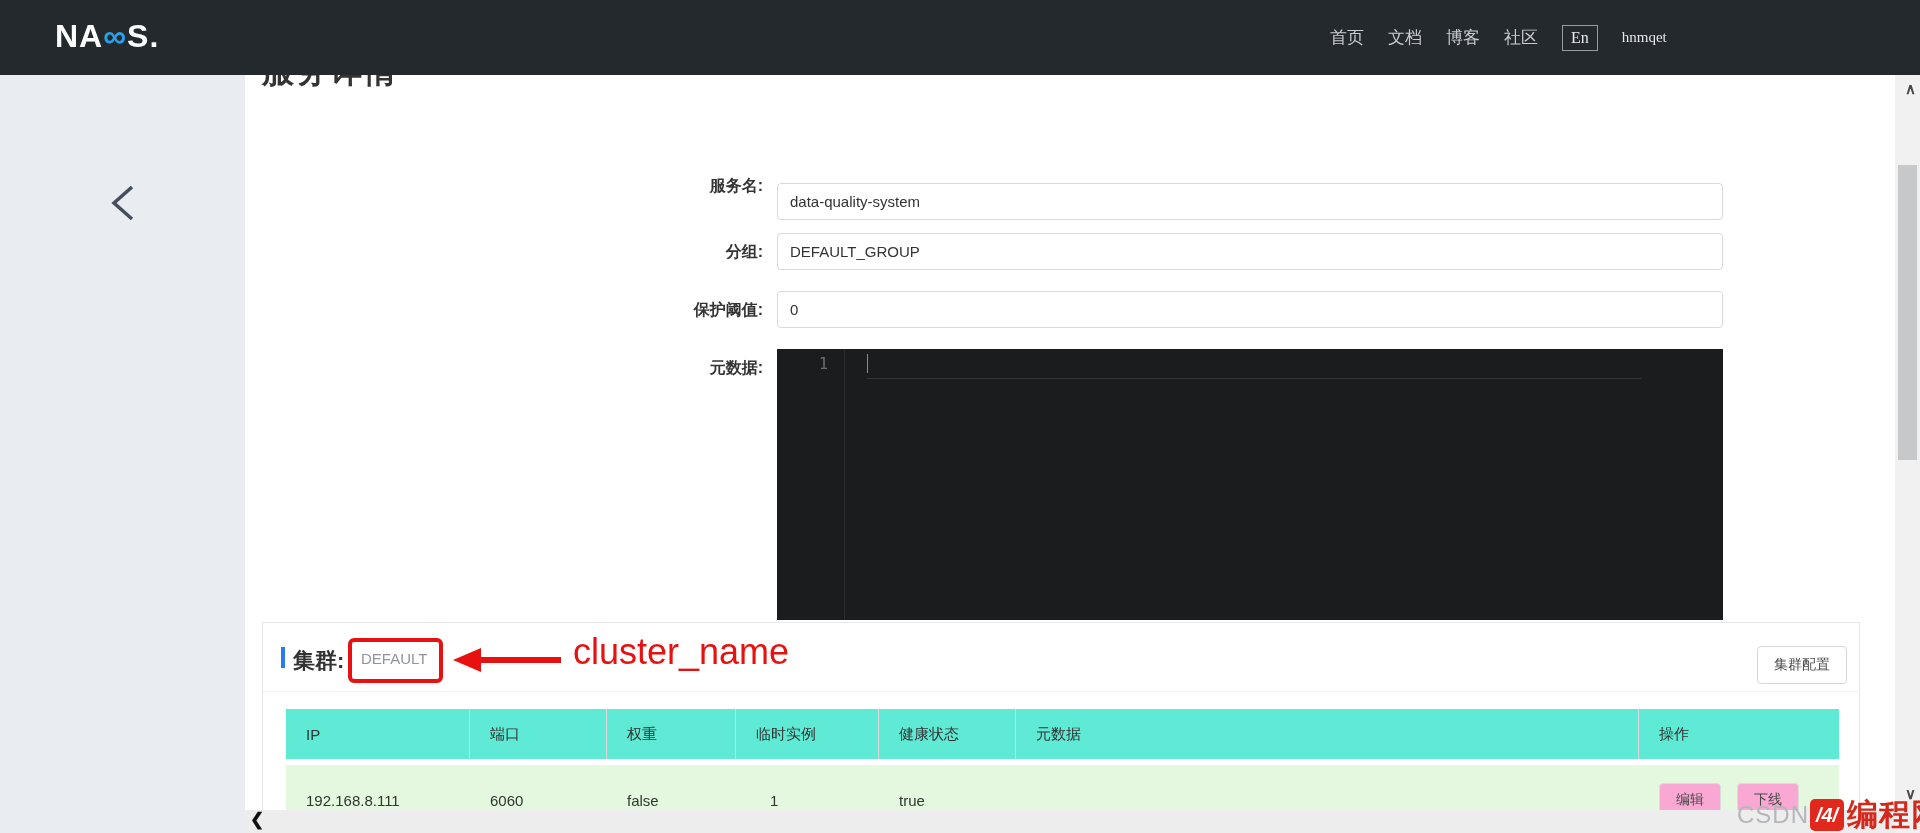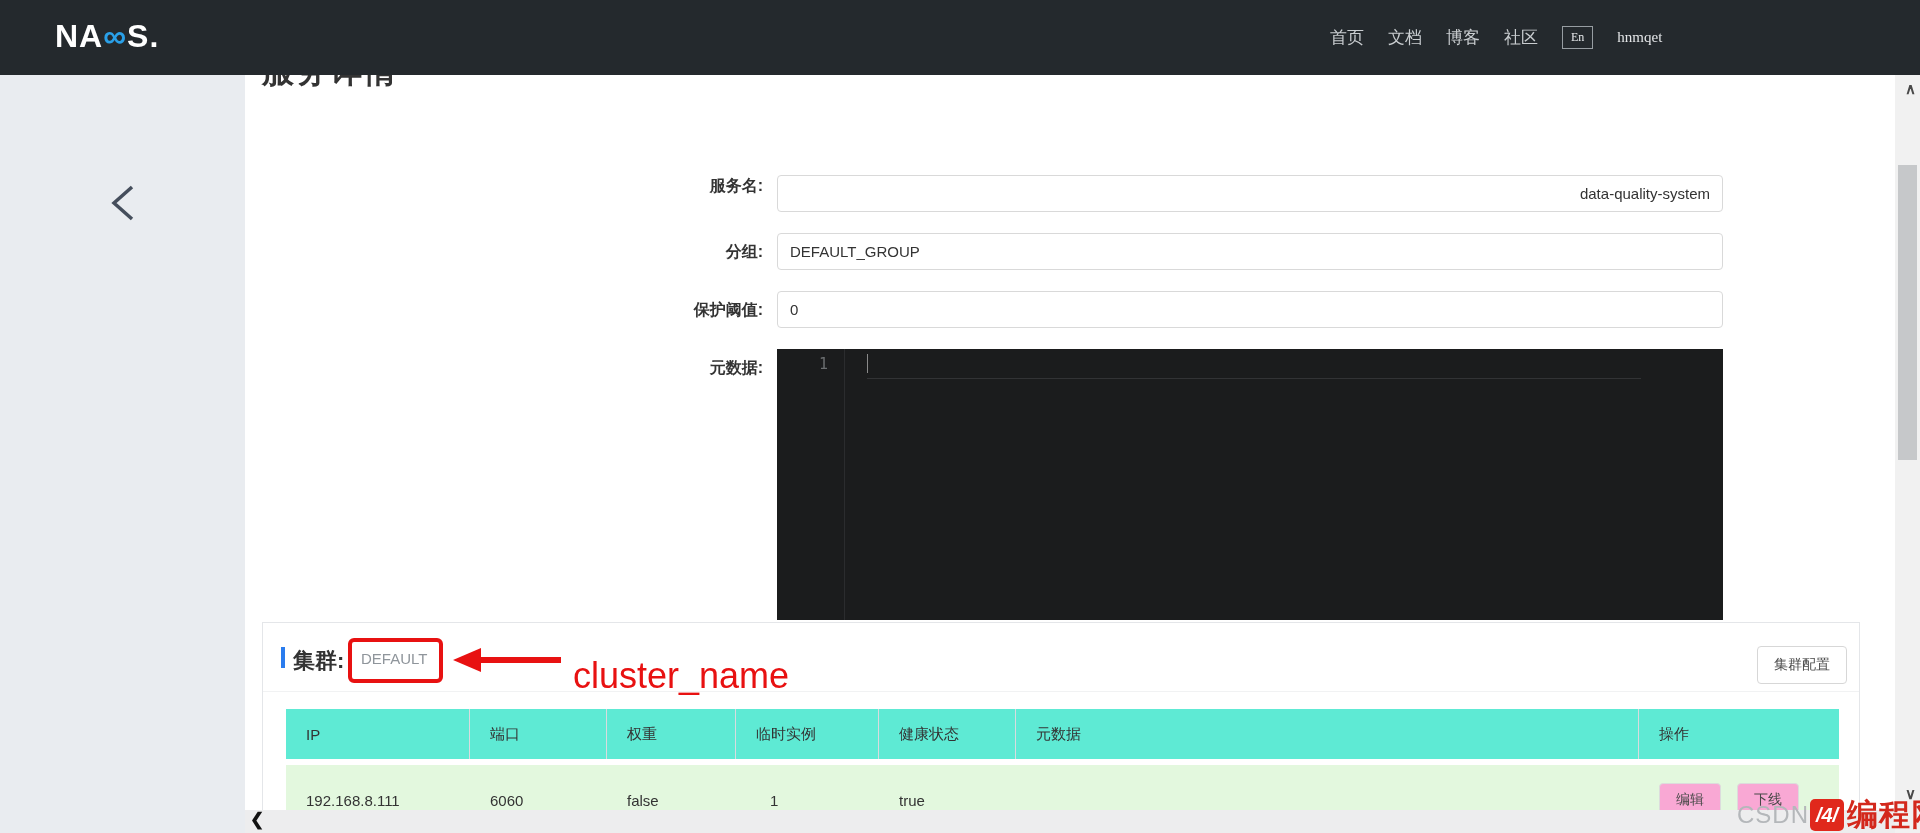--- a/index.html
+++ b/index.html
@@ -9,21 +9,21 @@
 
   
   .navbar { position:absolute; left:0; top:0; width:1920px; height:75px;
             background:#24292d; z-index:30; display:flex; align-items:center; }
   .logo { position:absolute; left:55px; top:18px; font-size:32px; font-weight:bold;
           color:#fff; letter-spacing:1px; }
   .logo .infinity { color:#2aa0e8; font-weight:bold; }
   .nav-links { position:absolute; left:1330px; top:0; height:75px; display:flex;
                align-items:center; gap:24px; }
   .nav-link { color:#c9cdd0; font-size:17px; cursor:pointer; white-space:nowrap; }
-  .lang-box { color:#e8eaec; font-size:12px; font-family:"Liberation Serif", serif;
+  .lang-box { color:#e8eaec; font-size:16px; font-family:"Liberation Serif", serif;
               border:1px solid #979da2; padding:3px 8px; cursor:pointer; }
   .username { color:#e4e6e8; font-size:15px; font-family:"Liberation Serif", serif; cursor:pointer; }
 
   
   .sidebar { position:absolute; left:0; top:75px; width:245px; height:758px;
              background:#e9ecf0; z-index:2; }
   .back-chevron { position:absolute; left:108px; top:108px; width:30px; height:40px; cursor:pointer; }
   .back-chevron svg { stroke:#454e5c; }
 
   
@@ -33,21 +33,21 @@
                 font-weight:bold; color:#333; letter-spacing:2px; }
 
   
   .form-label { position:absolute; width:280px; text-align:right; font-size:16px;
                 font-weight:600; color:#333; }
   .form-input { position:absolute; left:532px; width:946px; height:37px;
                 border:1px solid #d9d9d9; border-radius:4px; background:#fff;
                 font-size:15px; color:#333; padding:0 12px;
                 font-family:"Liberation Sans", sans-serif; }
   .lbl-1 { left:238px; top:101px; }
-  .in-1  { top:100px;text-align:right; }
+  .in-1  { top:108px; }
   .lbl-2 { left:238px; top:167px; }
   .in-2  { top:158px; }
   .lbl-3 { left:238px; top:225px; }
   .in-3  { top:216px; }
   .lbl-4 { left:238px; top:283px; }
   .lbl-5 { left:238px; top:567px; }
   .in-5  { top:558px; }
 
   
   .editor { position:absolute; left:532px; top:274px; width:946px; height:271px;
@@ -65,21 +65,21 @@
           background:#fff; border:1px solid #e4e6e9; border-bottom:none; }
   .cluster-accent { position:absolute; left:18px; top:24px; width:4px; height:21px; background:#2a7cee; }
   .cluster-label { position:absolute; left:30px; top:23px; font-size:22px; font-weight:bold; color:#333; }
   .cluster-name { position:absolute; left:98px; top:27px; font-size:15px; color:#8f959b; }
   .anno-box { position:absolute; left:85px; top:15px; width:95px; height:45px;
               border:4px solid #e81111; border-radius:6px; }
   .anno-arrow-head { position:absolute; left:190px; top:25px; width:0; height:0;
                      border-right:28px solid #e81111; border-top:12px solid transparent;
                      border-bottom:12px solid transparent; }
   .anno-arrow-line { position:absolute; left:216px; top:34px; width:82px; height:6px; background:#e81111; }
-  .anno-text { position:absolute; left:310px; top:8px; font-size:36px; color:#e81111;margin-top:24px; }
+  .anno-text { position:absolute; left:310px; top:8px; font-size:36px; color:#e81111; }
   .cluster-config-btn { position:absolute; left:1494px; top:23px; width:90px; height:38px;
                         background:#fff; border:1px solid #d7d7d7; border-radius:4px;
                         font-size:14px; color:#4a4a4a; cursor:pointer;
                         font-family:"Liberation Sans", sans-serif; }
   .cluster-divider { position:absolute; left:0; top:68px; width:100%; height:1px; background:#f1f2f3; }
 
   
   .itable { position:absolute; left:23px; top:86px; width:1553px; }
   .thead { display:flex; height:50px; background:#5eead4; }
   .th { display:flex; align-items:center; padding-left:20px; font-size:15px; color:#333;

